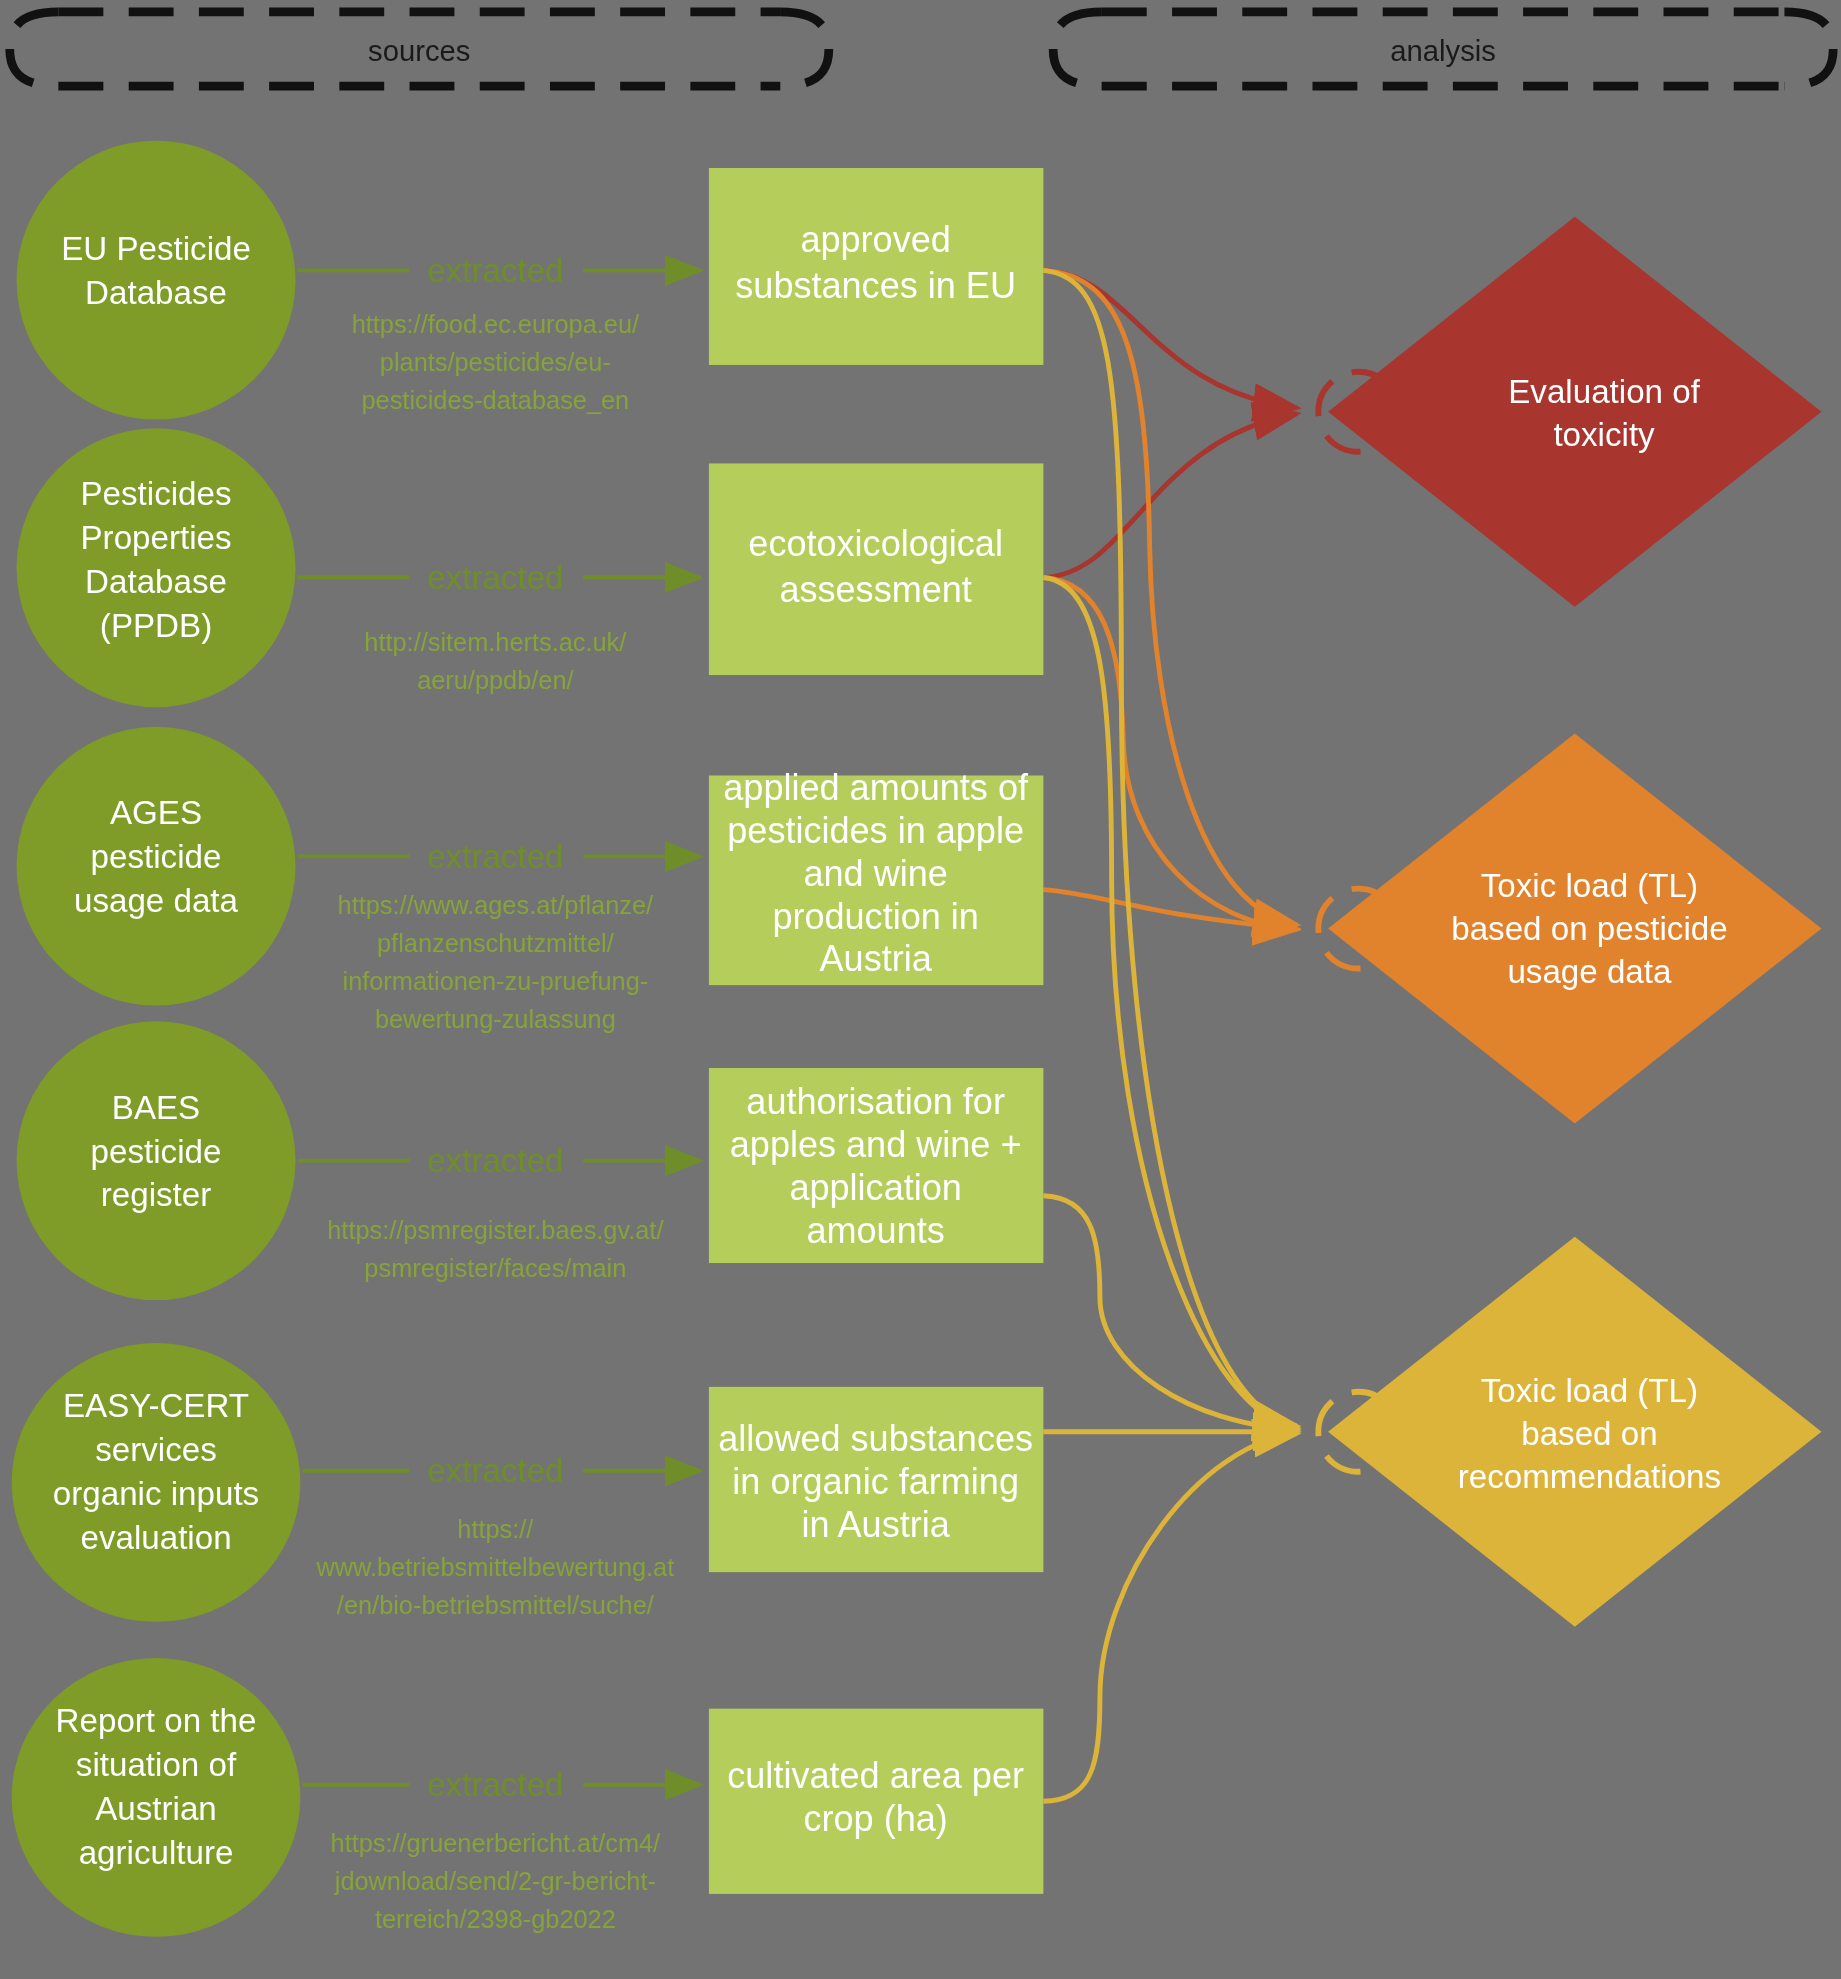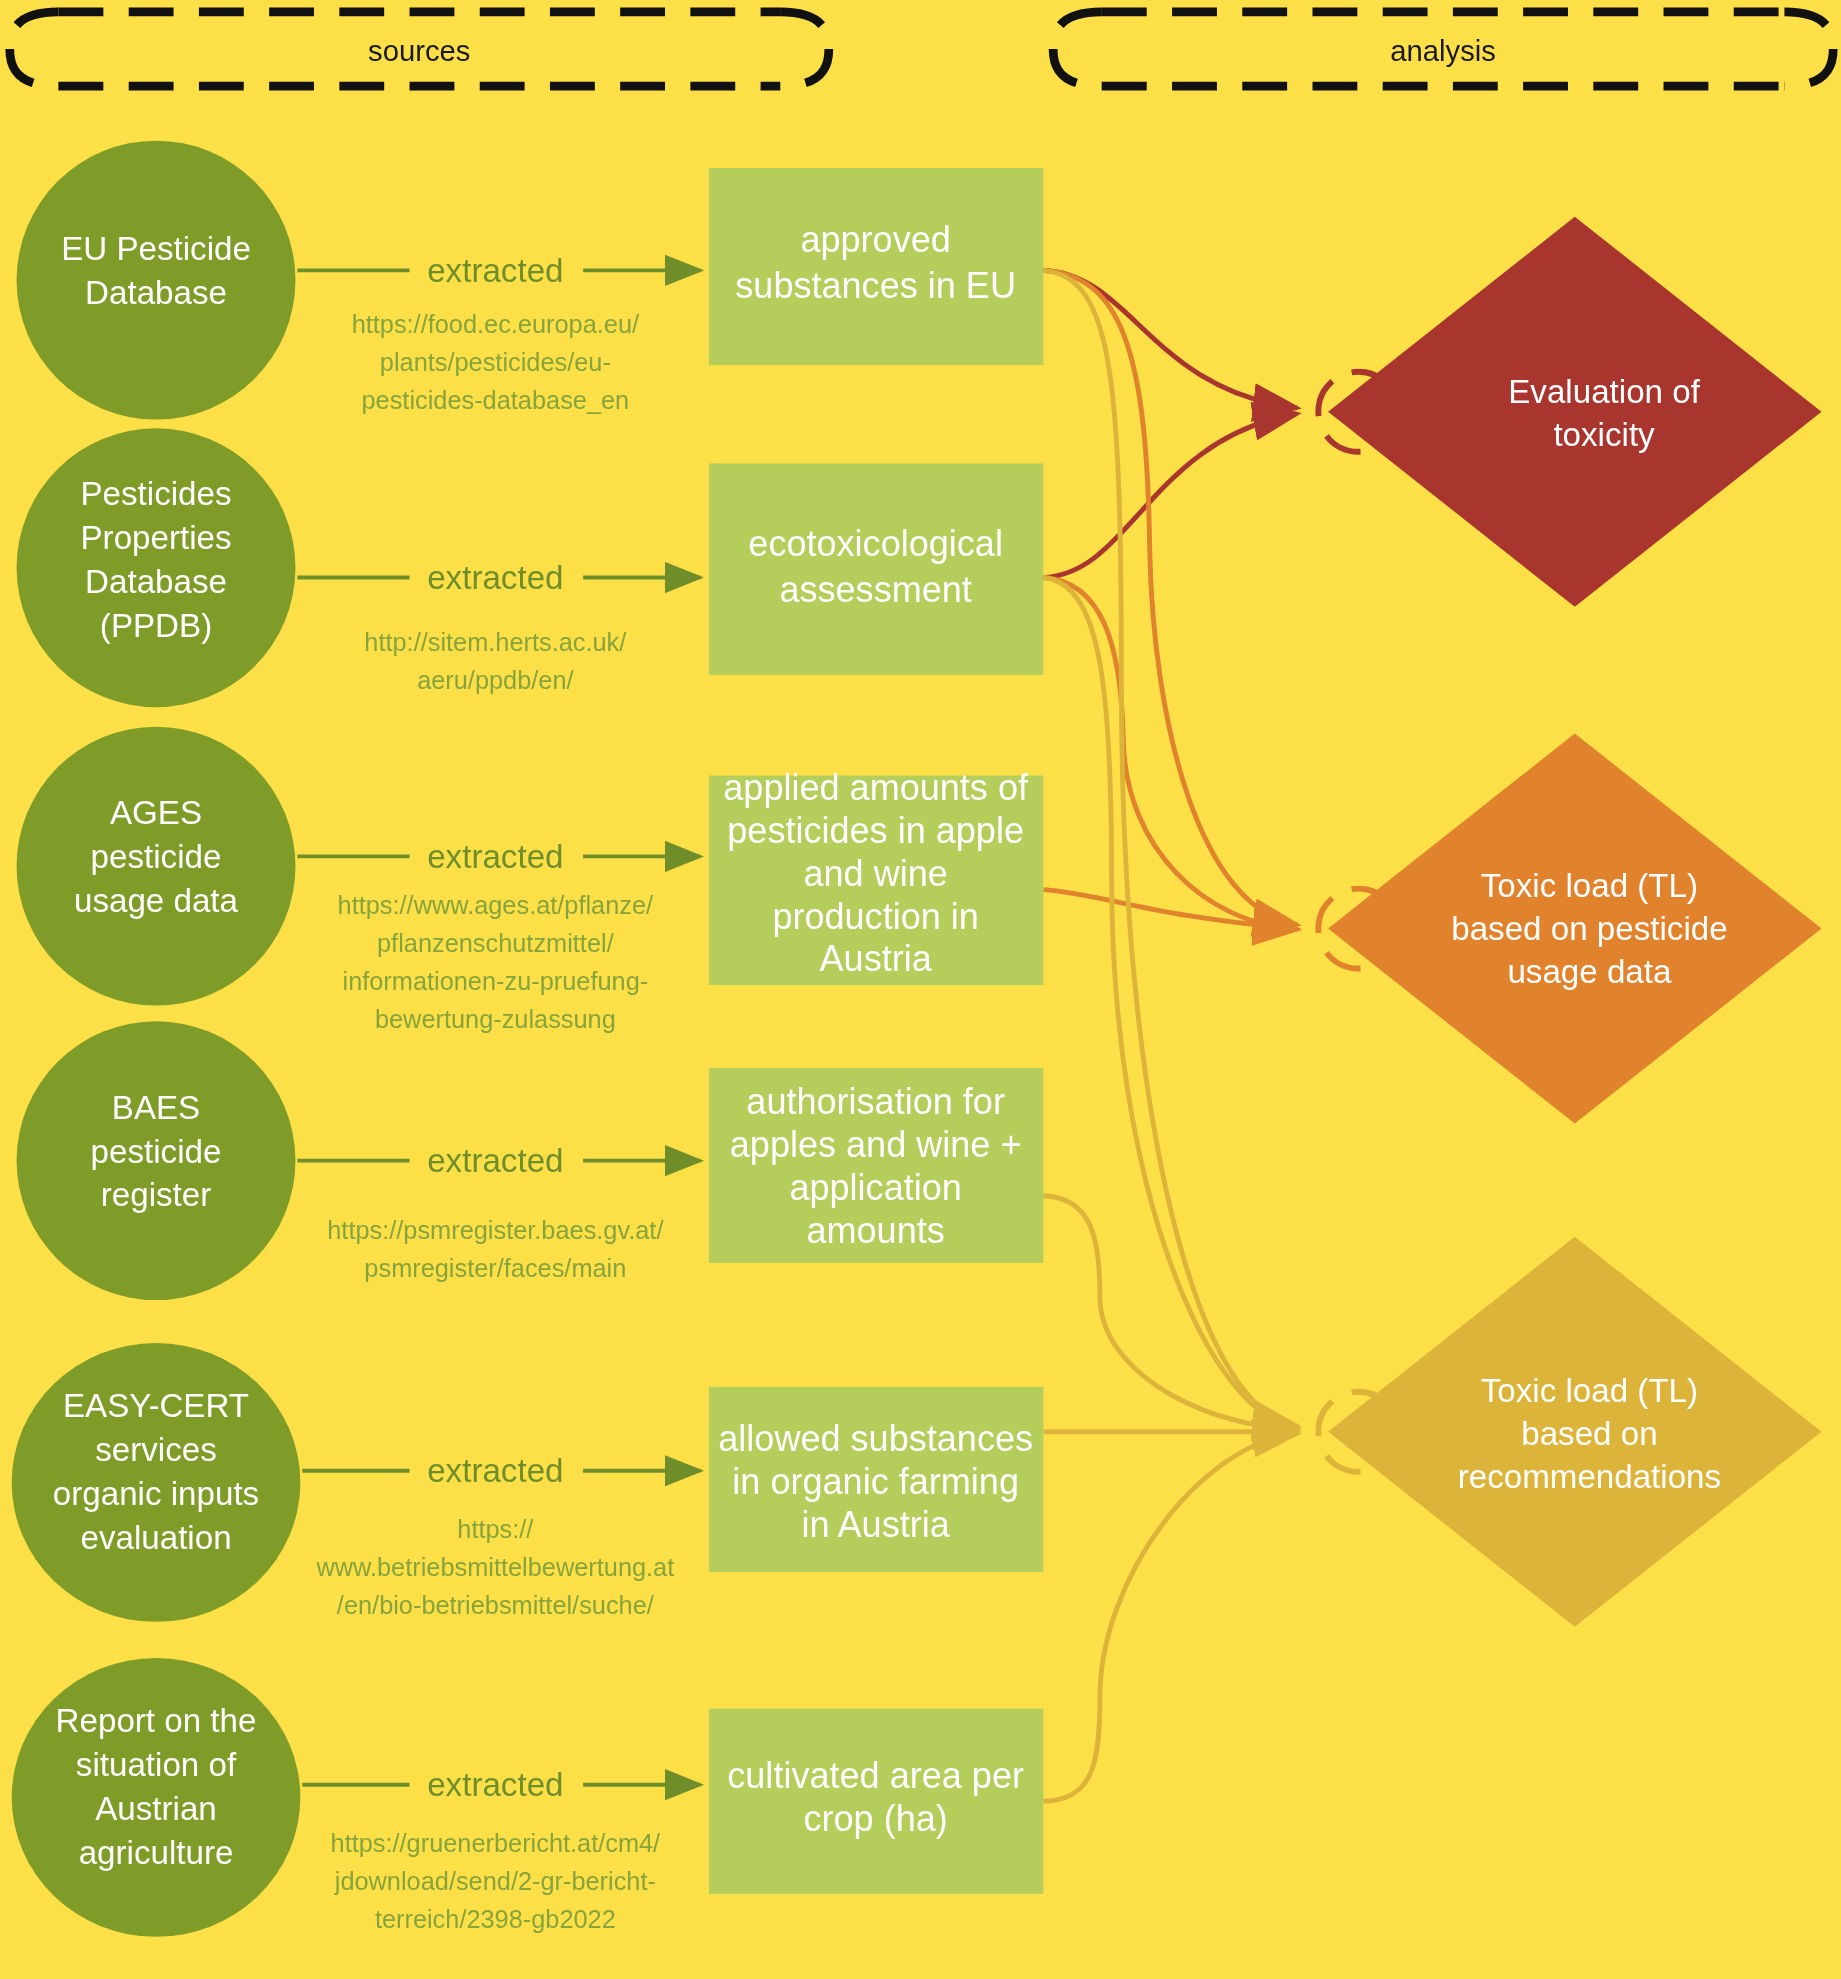--- a/index.html
+++ b/index.html
@@ -1,17 +1,17 @@
 <!DOCTYPE html>
 <html><head>
 <meta charset="utf-8">
 <style>
   html,body{margin:0;padding:0;background:#ffffff;}
   body{font-family:"Liberation Sans", sans-serif;}
-  #stage{position:relative;width:1841px;height:1980px;background:#fde047;overflow:hidden;}
+  #stage{position:relative;width:1841px;height:1980px;background:#737373;overflow:hidden;}
   svg{display:block;position:absolute;top:0;left:0;}
   .hdr-label{font-size:30px;fill:#1a1a1a;font-family:"Liberation Sans",sans-serif;}
   .src-label{font-size:34px;fill:#ffffff;font-family:"Liberation Sans",sans-serif;}
   .box-label{font-size:37px;fill:#ffffff;font-family:"Liberation Sans",sans-serif;}
   .dia-label{font-size:34px;fill:#ffffff;font-family:"Liberation Sans",sans-serif;}
   .edge-label{font-size:34px;fill:#6f8e2a;font-family:"Liberation Sans",sans-serif;}
   .url-label{font-size:26px;fill:#87a33b;font-family:"Liberation Sans",sans-serif;}
   .node-num{font-size:30px;font-family:"Liberation Sans",sans-serif;}
 </style>
 </head>

